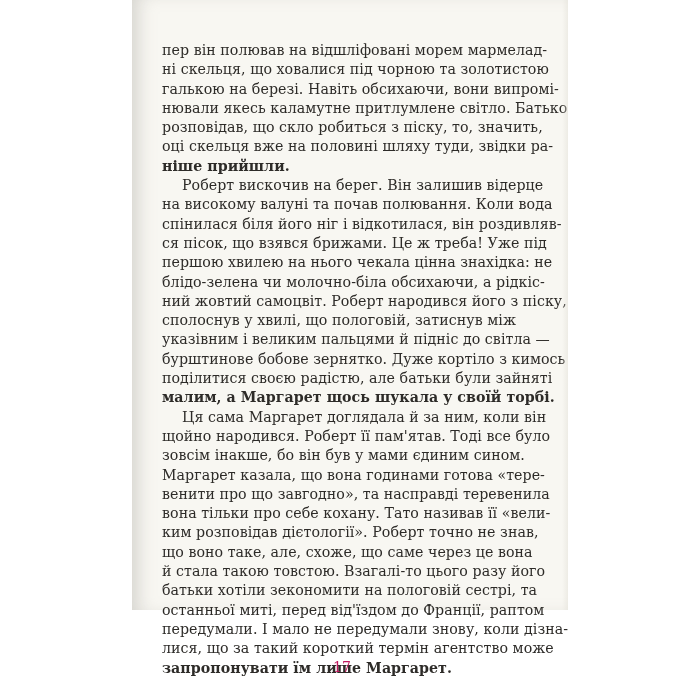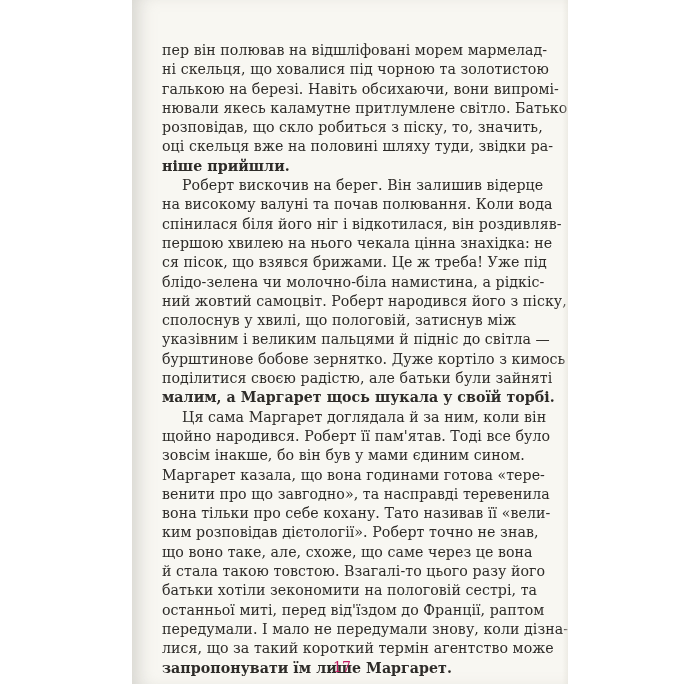--- a/index.html
+++ b/index.html
@@ -8,21 +8,21 @@
       width: 700px;
       height: 700px;
       background: #ffffff;
       overflow: hidden;
     }
     .page {
       position: absolute;
       left: 132px;
       top: 0;
       width: 436px;
-      height: 684px;
+      height: 610px;
       background: #f8f7f2;
       box-shadow: inset 14px 0 18px -8px rgba(150,145,140,0.35);
     }
     .page::after {
       content: "";
       position: absolute;
       right: 0;
       top: 0;
       width: 6px;
       height: 100%;
@@ -79,23 +79,23 @@
       <span class="line">нювали якесь каламутне притлумлене світло. Батько</span>
       <span class="line">розповідав, що скло робиться з піску, то, значить,</span>
       <span class="line">оці скельця вже на половині шляху туди, звідки ра-</span>
       <span class="line last">ніше прийшли.</span>
     </div>
 
     <div class="paragraph">
       <span class="line indent">Роберт вискочив на берег. Він залишив відерце</span>
       <span class="line">на високому валуні та почав полювання. Коли вода</span>
       <span class="line">спінилася біля його ніг і відкотилася, він роздивляв-</span>
+      <span class="line">ся пісок, що взявся брижами. Це ж треба! Уже під</span>
       <span class="line">першою хвилею на нього чекала цінна знахідка: не</span>
-      <span class="line">ся пісок, що взявся брижами. Це ж треба! Уже під</span>
-      <span class="line">блідо-зелена чи молочно-біла намистина, а рідкіс-</span>
+      <span class="line">блідо-зелена чи молочно-біла обсихаючи, а рідкіс-</span>
       <span class="line">ний жовтий самоцвіт. Роберт народився його з піску,</span>
       <span class="line">сполоснув у хвилі, що пологовій, затиснув між</span>
       <span class="line">указівним і великим пальцями й підніс до світла —</span>
       <span class="line">бурштинове бобове зернятко. Дуже кортіло з кимось</span>
       <span class="line">поділитися своєю радістю, але батьки були зайняті</span>
       <span class="line last">малим, а Маргарет щось шукала у своїй торбі.</span>
     </div>
 
     <div class="paragraph">
       <span class="line indent">Ця сама Маргарет доглядала й за ним, коли він</span>

